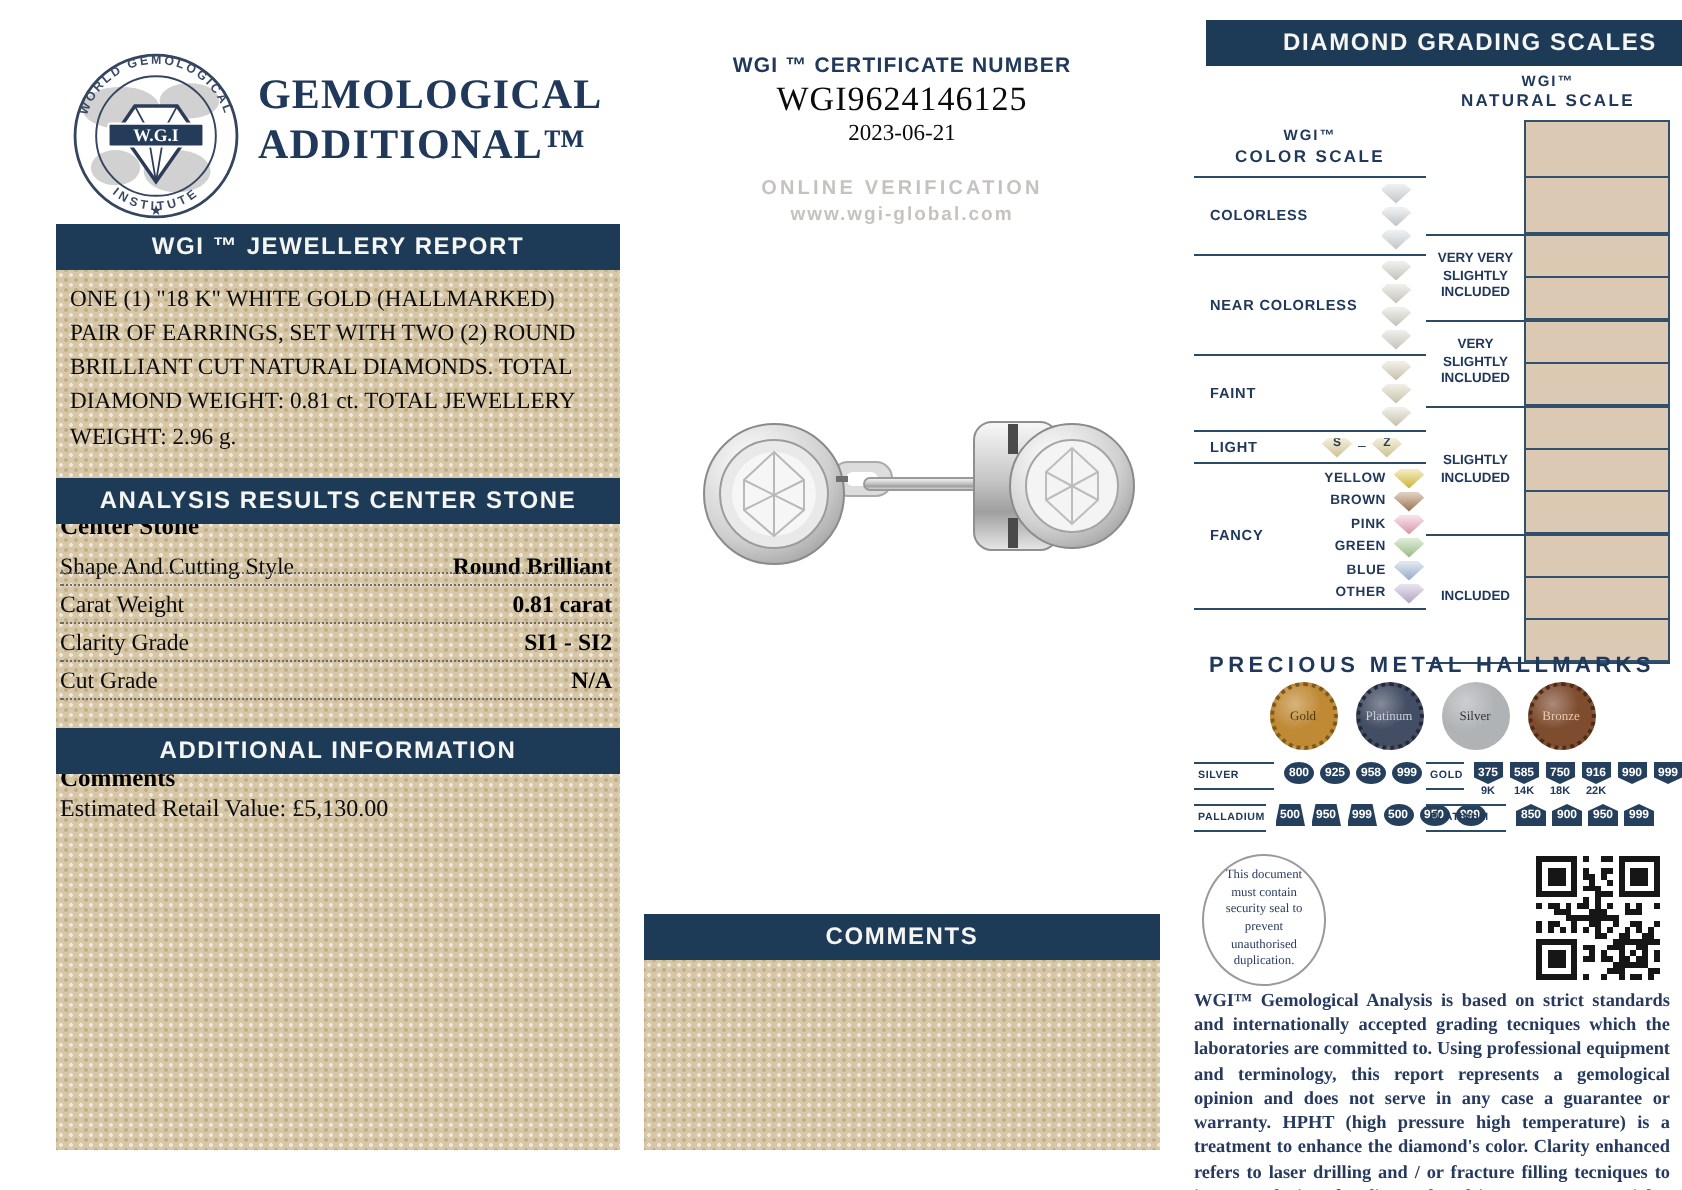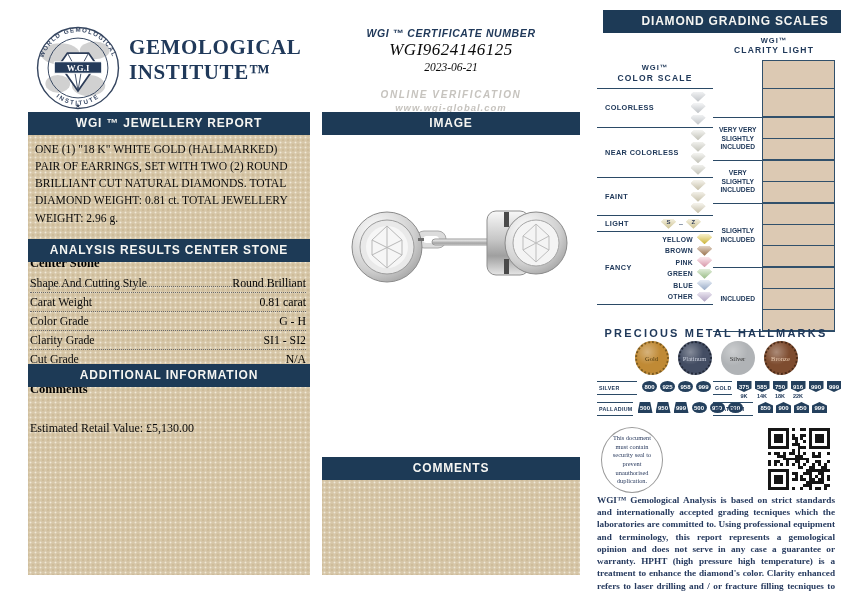--- a/index.html
+++ b/index.html
@@ -17,26 +17,26 @@
   .left-beige{position:absolute;left:28px;top:135px;width:282px;height:440px;}
   .description{position:absolute;left:7px;right:5px;top:6px;font-family:"Liberation Serif",serif;
                font-size:11.6px;line-height:1.48;color:#0c0c0c;}
   .banner-inner{position:absolute;left:0;width:282px;z-index:3;}
   .cs-header{position:absolute;left:2px;top:121px;z-index:2;font-family:"Liberation Serif",serif;
              font-weight:bold;font-size:12.5px;color:#000;border-bottom:1px dotted #6b6b6b;width:276px;padding-bottom:15px;}
   .a-table{position:absolute;left:2px;top:139px;width:276px;}
   .a-row{display:flex;justify-content:space-between;align-items:center;height:18px;
          border-bottom:1px dotted #6b6b6b;font-family:"Liberation Serif",serif;font-size:11.8px;}
   .a-label{color:#0c0c0c;}
-  .a-value{font-weight:normal;color:#000;}
+  .a-value{font-weight:bold;color:#000;}
   .cm-header{position:absolute;left:2px;top:247px;z-index:2;font-family:"Liberation Serif",serif;
              font-weight:bold;font-size:12.5px;color:#000;}
-  .retail{position:absolute;left:2px;top:262px;font-family:"Liberation Serif",serif;font-size:12px;color:#0c0c0c;margin-top:24px;}
+  .retail{position:absolute;left:2px;top:262px;font-family:"Liberation Serif",serif;font-size:12px;color:#0c0c0c;}
   
-  .mid{position:absolute;left:322px;width:258px;text-align:center;font-style:italic;}
+  .mid{position:absolute;left:322px;width:258px;text-align:center;}
   .cert-label{top:27px;color:#20395a;font-weight:bold;font-size:10.5px;letter-spacing:.6px;}
   .cert-number{top:40px;font-family:"Liberation Serif",serif;font-size:17px;color:#0a0a0a;letter-spacing:.5px;}
   .cert-date{top:61px;font-family:"Liberation Serif",serif;font-size:11.5px;color:#0a0a0a;}
   .online-verif{top:89px;color:#c6c3be;font-weight:bold;font-size:10px;letter-spacing:1.6px;}
   .verif-url{top:102px;color:#c6c3be;font-weight:bold;font-size:9.5px;letter-spacing:1px;}
   .image-area{position:absolute;left:322px;top:135px;width:258px;height:322px;background:#fff;}
   
   .r-title{position:absolute;left:597px;width:238px;text-align:center;color:#20395a;font-weight:bold;}
   .scales{position:absolute;left:597px;top:36px;width:238px;display:flex;align-items:center;}
   .col-title{text-align:center;color:#20395a;font-weight:bold;line-height:1.25;margin-bottom:5px;}
@@ -127,21 +127,21 @@
       <line x1="55" y1="46" x2="50" y2="76" stroke-width="1"></line>
     </g>
     <rect x="23" y="43" width="54" height="13" fill="#253b5a" stroke="#fff" stroke-width="1.2" rx="1"></rect>
     <text x="50" y="53" text-anchor="middle" font-family="Liberation Serif,serif" font-size="10" font-weight="bold" fill="#ffffff">W.G.I</text>
     <text x="50" y="95" text-anchor="middle" font-size="8" fill="#35455f">★</text>
   </svg>
 
   <div class="org-name">
 
       <div>GEMOLOGICAL</div>
-      <div>INSTITUTE™</div>
+      <div>ADDITIONAL™</div>
     </div>
 
   <div class="banner" style="left:28px;top:112px;width:282px">WGI ™ JEWELLERY REPORT</div>
 
   <div class="left-beige beige">
     <div class="description">ONE (1) "18 K" WHITE GOLD (HALLMARKED) PAIR OF EARRINGS, SET WITH TWO (2) ROUND BRILLIANT CUT NATURAL DIAMONDS. TOTAL DIAMOND WEIGHT: 0.81 ct. TOTAL JEWELLERY WEIGHT: 2.96 g.</div>
 
     <div class="banner banner-inner" style="top:104px">ANALYSIS RESULTS CENTER STONE</div>
 
     <div class="cs-header">Center Stone</div>
@@ -151,24 +151,20 @@
         <div class="a-row">
           <span class="a-label">Shape And Cutting Style</span>
           <span class="a-value">Round Brilliant</span>
         </div>
 
         <div class="a-row">
           <span class="a-label">Carat Weight</span>
           <span class="a-value">0.81 carat</span>
         </div>
 
-        <div class="a-row">
-          <span class="a-label">Color Grade</span>
-          <span class="a-value">G - H</span>
-        </div>
 
         <div class="a-row">
           <span class="a-label">Clarity Grade</span>
           <span class="a-value">SI1 - SI2</span>
         </div>
 
         <div class="a-row">
           <span class="a-label">Cut Grade</span>
           <span class="a-value">N/A</span>
         </div>
@@ -179,21 +175,20 @@
     <div class="cm-header">Comments</div>
     <div class="retail">Estimated Retail Value: £5,130.00</div>
   </div>
 
   <div class="mid abs cert-label">WGI ™ CERTIFICATE NUMBER</div>
   <div class="mid abs cert-number">WGI9624146125</div>
   <div class="mid abs cert-date">2023-06-21</div>
   <div class="mid abs verif-url">www.wgi-global.com</div>
   <div class="mid abs online-verif">ONLINE VERIFICATION</div>
 
-  <div class="banner" style="left:322px;top:112px;width:258px">IMAGE</div>
 
   <div class="image-area">
     <svg width="240" height="96" viewBox="0 0 240 96" style="position:absolute;left:10px;top:62px">
       <defs>
         <linearGradient id="silver" x1="0" y1="0" x2="0" y2="1">
           <stop offset="0" stop-color="#f8f8f8"></stop>
             <stop offset=".45" stop-color="#c6c6c6"></stop>
           <stop offset=".7" stop-color="#9f9f9f"></stop>
             <stop offset="1" stop-color="#e6e6e6"></stop>
         </linearGradient>
@@ -329,21 +324,21 @@
                 <div class="gem"></div>
               </div>
             </div>
         </div>
       </div>
     </div>
 
     <div class="clarity-col">
       <div class="col-title">
         <div class="t1">WGI™</div>
-        <div class="t2">CLARITY LIGHT</div>
+        <div class="t2">NATURAL SCALE</div>
       </div>
       <div>
 
           <div class="clgroup tall">
             <div class="cllabel"></div>
             <div class="clboxes">
 
                 <div class="cl-box"></div>
 
                 <div class="cl-box"></div>

